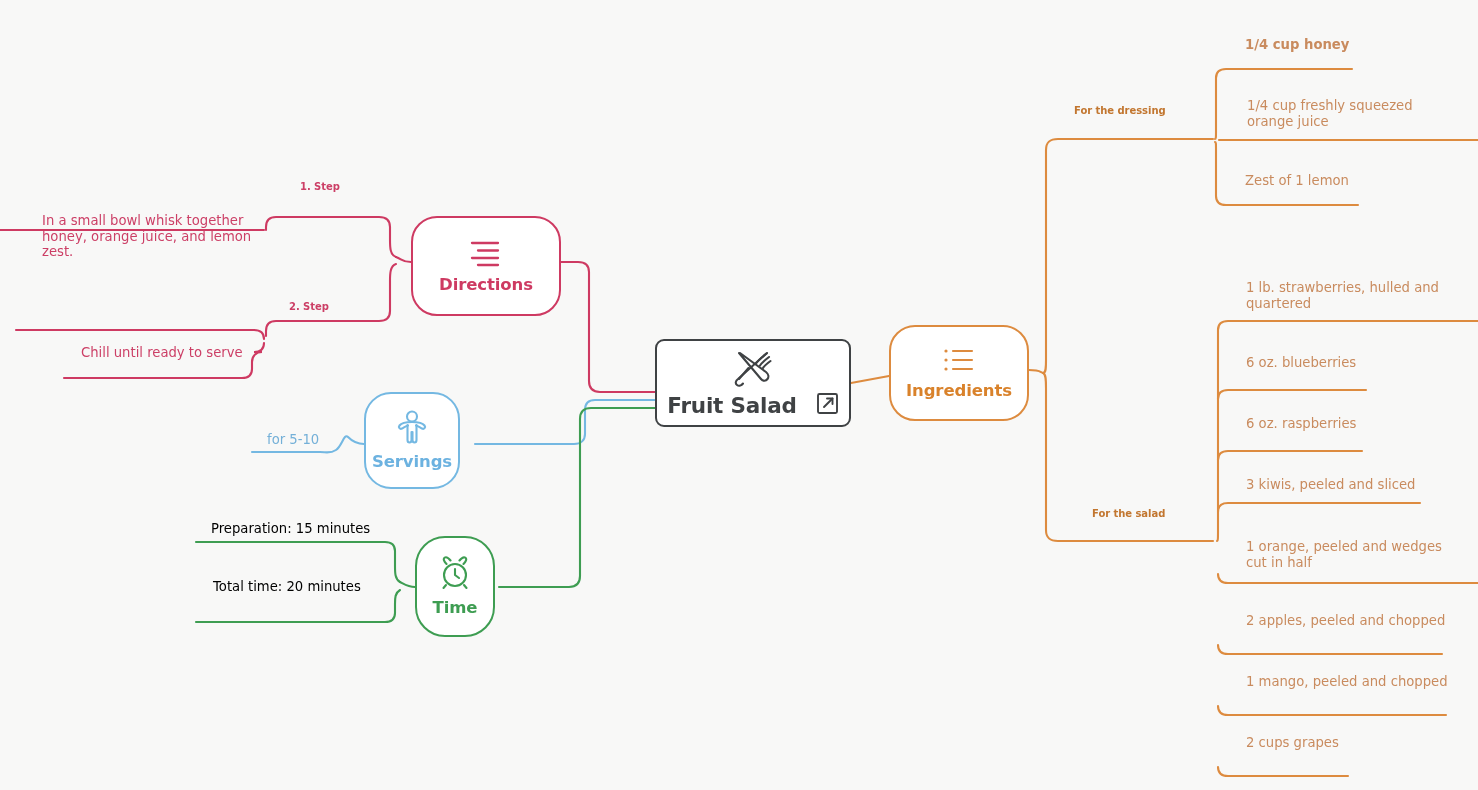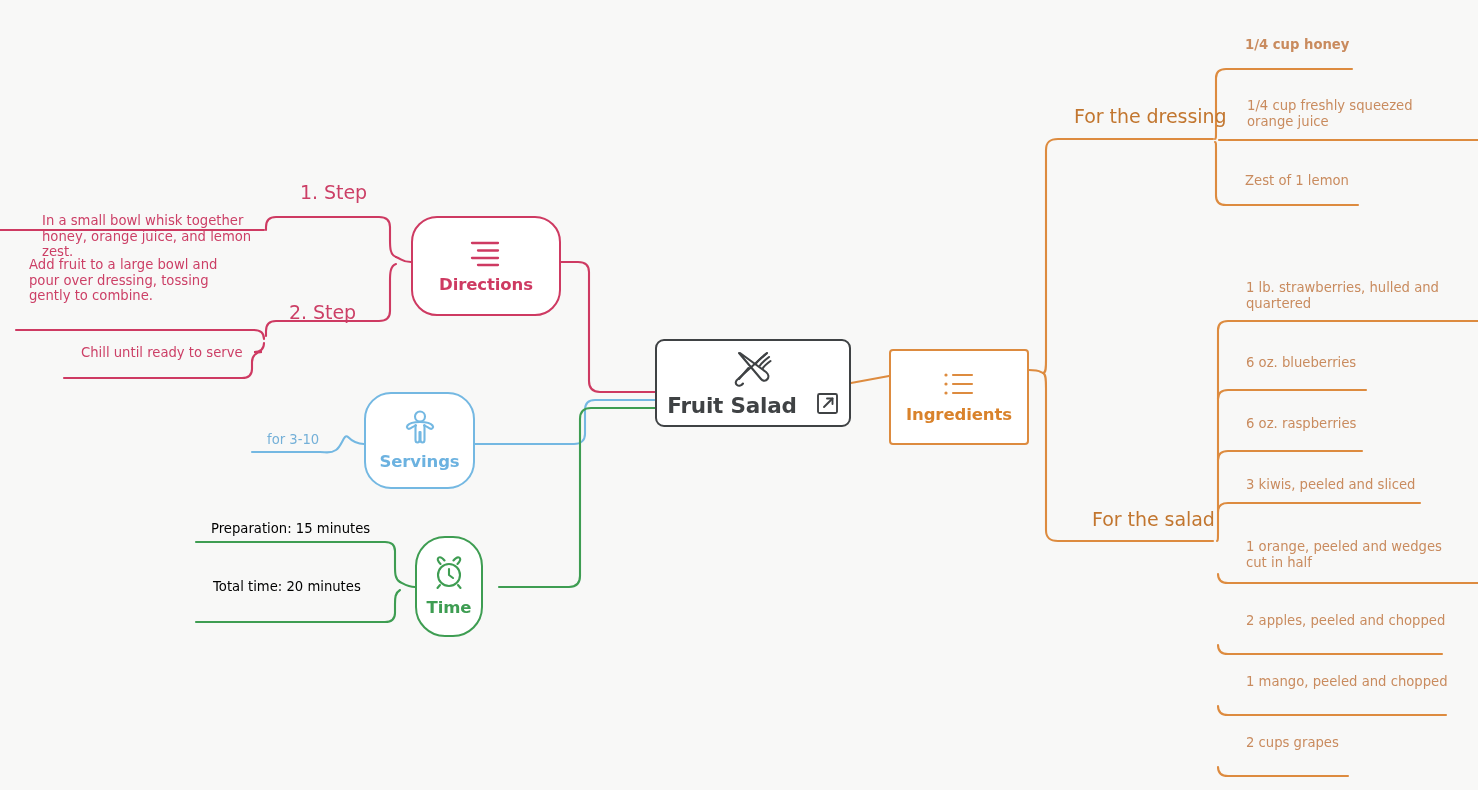--- a/index.html
+++ b/index.html
@@ -71,60 +71,59 @@
     font-size: 16.5px;
     font-weight: bold;
     letter-spacing: -0.1px;
   }
   .node .node-icon { margin-bottom: 4px; }
 
   #node-ingredients {
     left: 889px; top: 325px;
     width: 140px; height: 96px;
     border-color: #dd8b3f;
-    border-radius: 4px;
-    margin-top: 24px;
+    border-radius: 26px;
   }
   #node-ingredients .node-label { color: #d9822b; }
 
   #node-directions {
     left: 411px; top: 216px;
     width: 150px; height: 100px;
     border-color: #ce3a62;
     border-radius: 26px;
   }
   #node-directions .node-label { color: #ce3a62; }
 
   #node-servings {
     left: 364px; top: 392px;
-    width: 111px; height: 97px;
+    width: 96px; height: 97px;
     border-color: #74b8e2;
     border-radius: 27px;
   }
   #node-servings .node-label { color: #6cb2e0; }
 
   #node-time {
     left: 415px; top: 536px;
-    width: 68px; height: 101px;
+    width: 80px; height: 101px;
     border-color: #3e9d52;
     border-radius: 30px;
   }
   #node-time .node-label { color: #3e9d52; }
 
   
   .leaf {
     position: absolute;
     font-size: 13.2px;
     line-height: 15.5px;
     white-space: pre-line;
   }
   .sub-label {
     position: absolute;
-    font-size: 19px;
-    font-weight: normal;
+    font-size: 10px;
+    font-weight: bold;
     letter-spacing: -0.05px;
   }
   .c-orange      { color: #c98b5e; }
   .c-orange-bold { color: #c2762f; }
   .c-pink        { color: #cc3f66; }
   .c-blue        { color: #74b0d8; }
   .c-green       { color: #000000; }
 </style>
 </head>
 <body>
@@ -262,39 +261,36 @@
     </span>
     <span class="node-label">Directions</span>
   </div>
 
   <div class="sub-label c-pink" style="left:300px; top:181px;">1. Step</div>
   <div class="sub-label c-pink" style="left:289px; top:301px;">2. Step</div>
 
   <div class="leaf c-pink" style="left:42px; top:169px;margin-top:44px;">In a small bowl whisk together
 honey, orange juice, and lemon
 zest.</div>
-  <div class="leaf c-pink" style="left:29px; top:257px;">Add fruit to a large bowl and
-pour over dressing, tossing
-gently to combine.</div>
   <div class="leaf c-pink" style="left:81px; top:345px;">Chill until ready to serve</div>
 
   <div class="node" id="node-servings">
     <span class="node-icon">
       <svg width="30" height="34" viewBox="0 0 30 34" fill="none" stroke="#74b8e2" stroke-width="2.1" stroke-linecap="round" stroke-linejoin="round">
         <circle cx="15" cy="6.5" r="5"></circle>
         <path d="M15 12 C9 12 4 13.5 2.5 15.5 C1 17.5 3 19.5 5 18.5 C7 17.5 9 16 11 15.5"></path>
         <path d="M15 12 C21 12 26 13.5 27.5 15.5 C29 17.5 27 19.5 25 18.5 C23 17.5 21 16 19 15.5"></path>
         <path d="M10.5 15 L10.5 30 C10.5 31.5 11.5 32.5 12.5 32.5 C13.5 32.5 14.5 31.5 14.5 30 L14.5 22"></path>
         <path d="M19.5 15 L19.5 30 C19.5 31.5 18.5 32.5 17.5 32.5 C16.5 32.5 15.5 31.5 15.5 30 L15.5 22"></path>
       </svg>
     </span>
     <span class="node-label">Servings</span>
   </div>
 
-  <div class="leaf c-blue" style="left:267px; top:432px;">for 3-10</div>
+  <div class="leaf c-blue" style="left:267px; top:432px;">for 5-10</div>
 
   <div class="node" id="node-time">
     <span class="node-icon">
       <svg width="34" height="34" viewBox="0 0 34 34" fill="none" stroke="#3e9d52" stroke-width="2.1" stroke-linecap="round" stroke-linejoin="round">
         <circle cx="17" cy="19" r="11"></circle>
         <path d="M8.5 8 C6 5.5 5 3 6.5 1.8 C8 0.6 10.5 2 12.5 4.5"></path>
         <path d="M25.5 8 C28 5.5 29 3 27.5 1.8 C26 0.6 23.5 2 21.5 4.5"></path>
         <path d="M17 13 L17 19 L21 22"></path>
         <path d="M8 29 L5.5 32"></path>
         <path d="M26 29 L28.5 32"></path>

